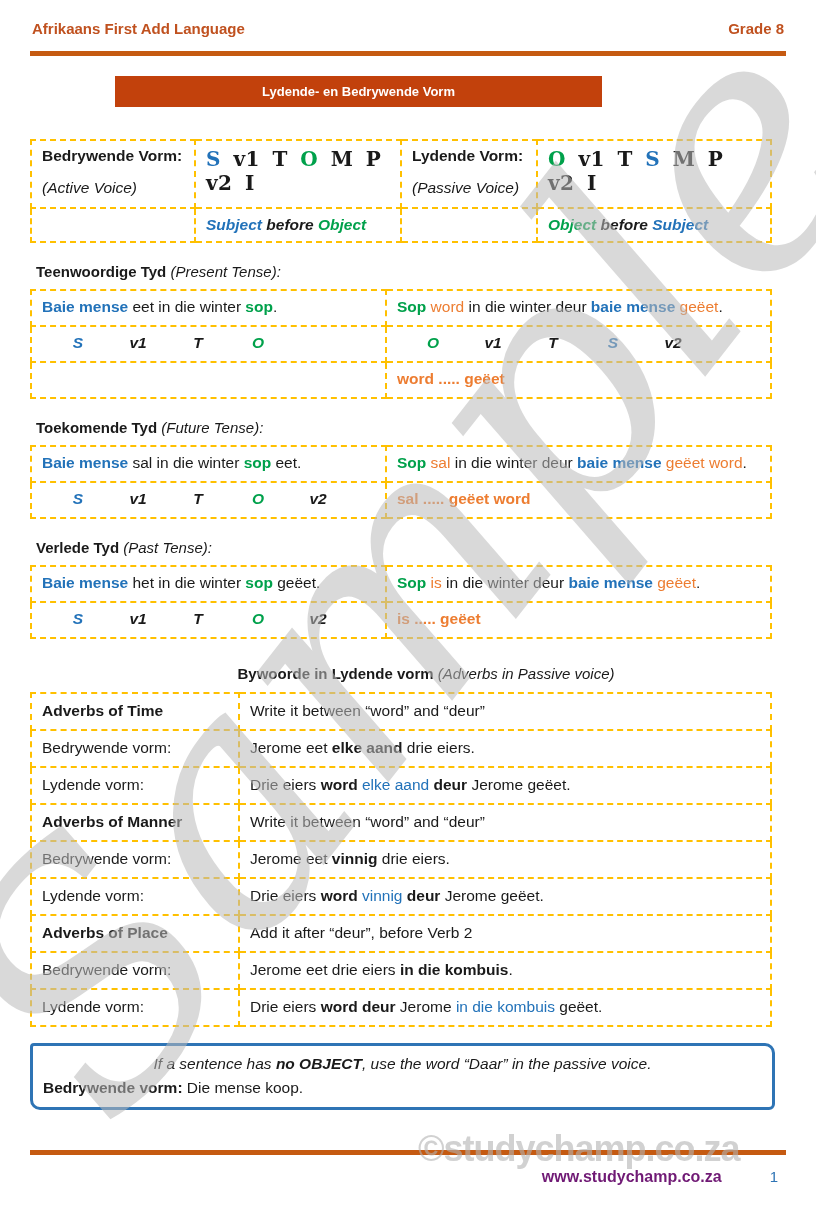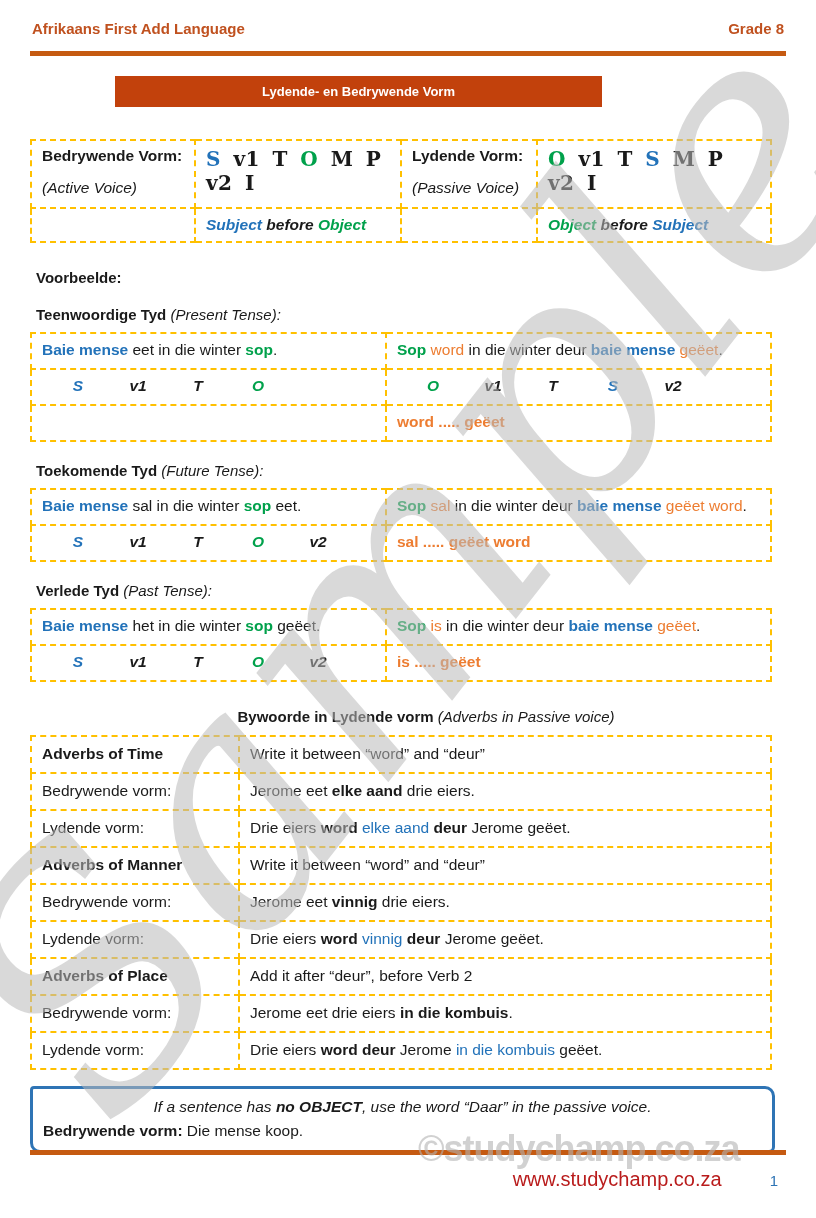--- a/index.html
+++ b/index.html
@@ -77,21 +77,21 @@
               border-radius:4px 10px 6px 10px; padding:9px 10px 10px 10px; }
   .note-line1 { text-align:center; font-size:15.5px; }
   .note-line2 { display:flex; margin-top:6px; font-size:15.5px; }
   .note-line2 .seg2 { margin-left:95px; }
 
   
   .rule.bottom { position:absolute; left:30px; right:30px; top:1150px; margin:0; width:756px; }
   .footer { position:absolute; top:1168px; left:30px; width:756px;
             display:flex; align-items:baseline; }
   .copyright { font-size:13.5px; color:#222; }
-  .website { margin-left:auto; color:#b91c1c; font-weight:400; font-size:20px; }
+  .website { margin-left:auto; color:#701a75; font-weight:700; font-size:16px; }
   .pagenum { margin-left:48px; margin-right:8px; color:#2E74B5; font-size:15px; }
 
   
   .wm-sample { position:absolute; left:50%; top:47%; z-index:30;
                transform:translate(-50%,-50%) rotate(-52deg);
                font-family:"DejaVu Serif", serif; font-style:italic;
                font-size:330px; color:rgba(185,185,185,0.55);
                pointer-events:none; white-space:nowrap; }
   .wm-site { position:absolute; left:418px; top:1128px; z-index:30;
              font-size:36px; font-weight:700; color:rgba(178,178,178,0.6);
@@ -130,21 +130,20 @@
     </tr>
     <tr class="row2">
       <td></td>
       <td><span class="c-blue b">Subject</span><span class="b"> before </span><span class="c-green b">Object</span></td>
       <td></td>
       <td><span class="c-green b">Object</span><span class="b"> before </span><span class="c-blue b">Subject</span></td>
     </tr>
   </tbody>
     </table>
 
-  <div class="h-voorbeelde">Voorbeelde:</div>
 
   <div class="h-tense">
     <span class="nm">Teenwoordige Tyd</span>
     <span class="en">(Present Tense):</span>
   </div>
   <table class="tense-tbl">
     <tbody>
         <tr>
       <td class="l"><span class="c-blue b">Baie mense</span><span> eet in die winter </span><span class="c-green b">sop</span><span>.</span></td>
       <td class="r"><span class="c-green b">Sop</span><span> </span><span class="c-orange">word</span><span> in die winter deur </span><span class="c-blue b">baie mense</span><span> </span><span class="c-orange">geëet</span><span>.</span></td>

